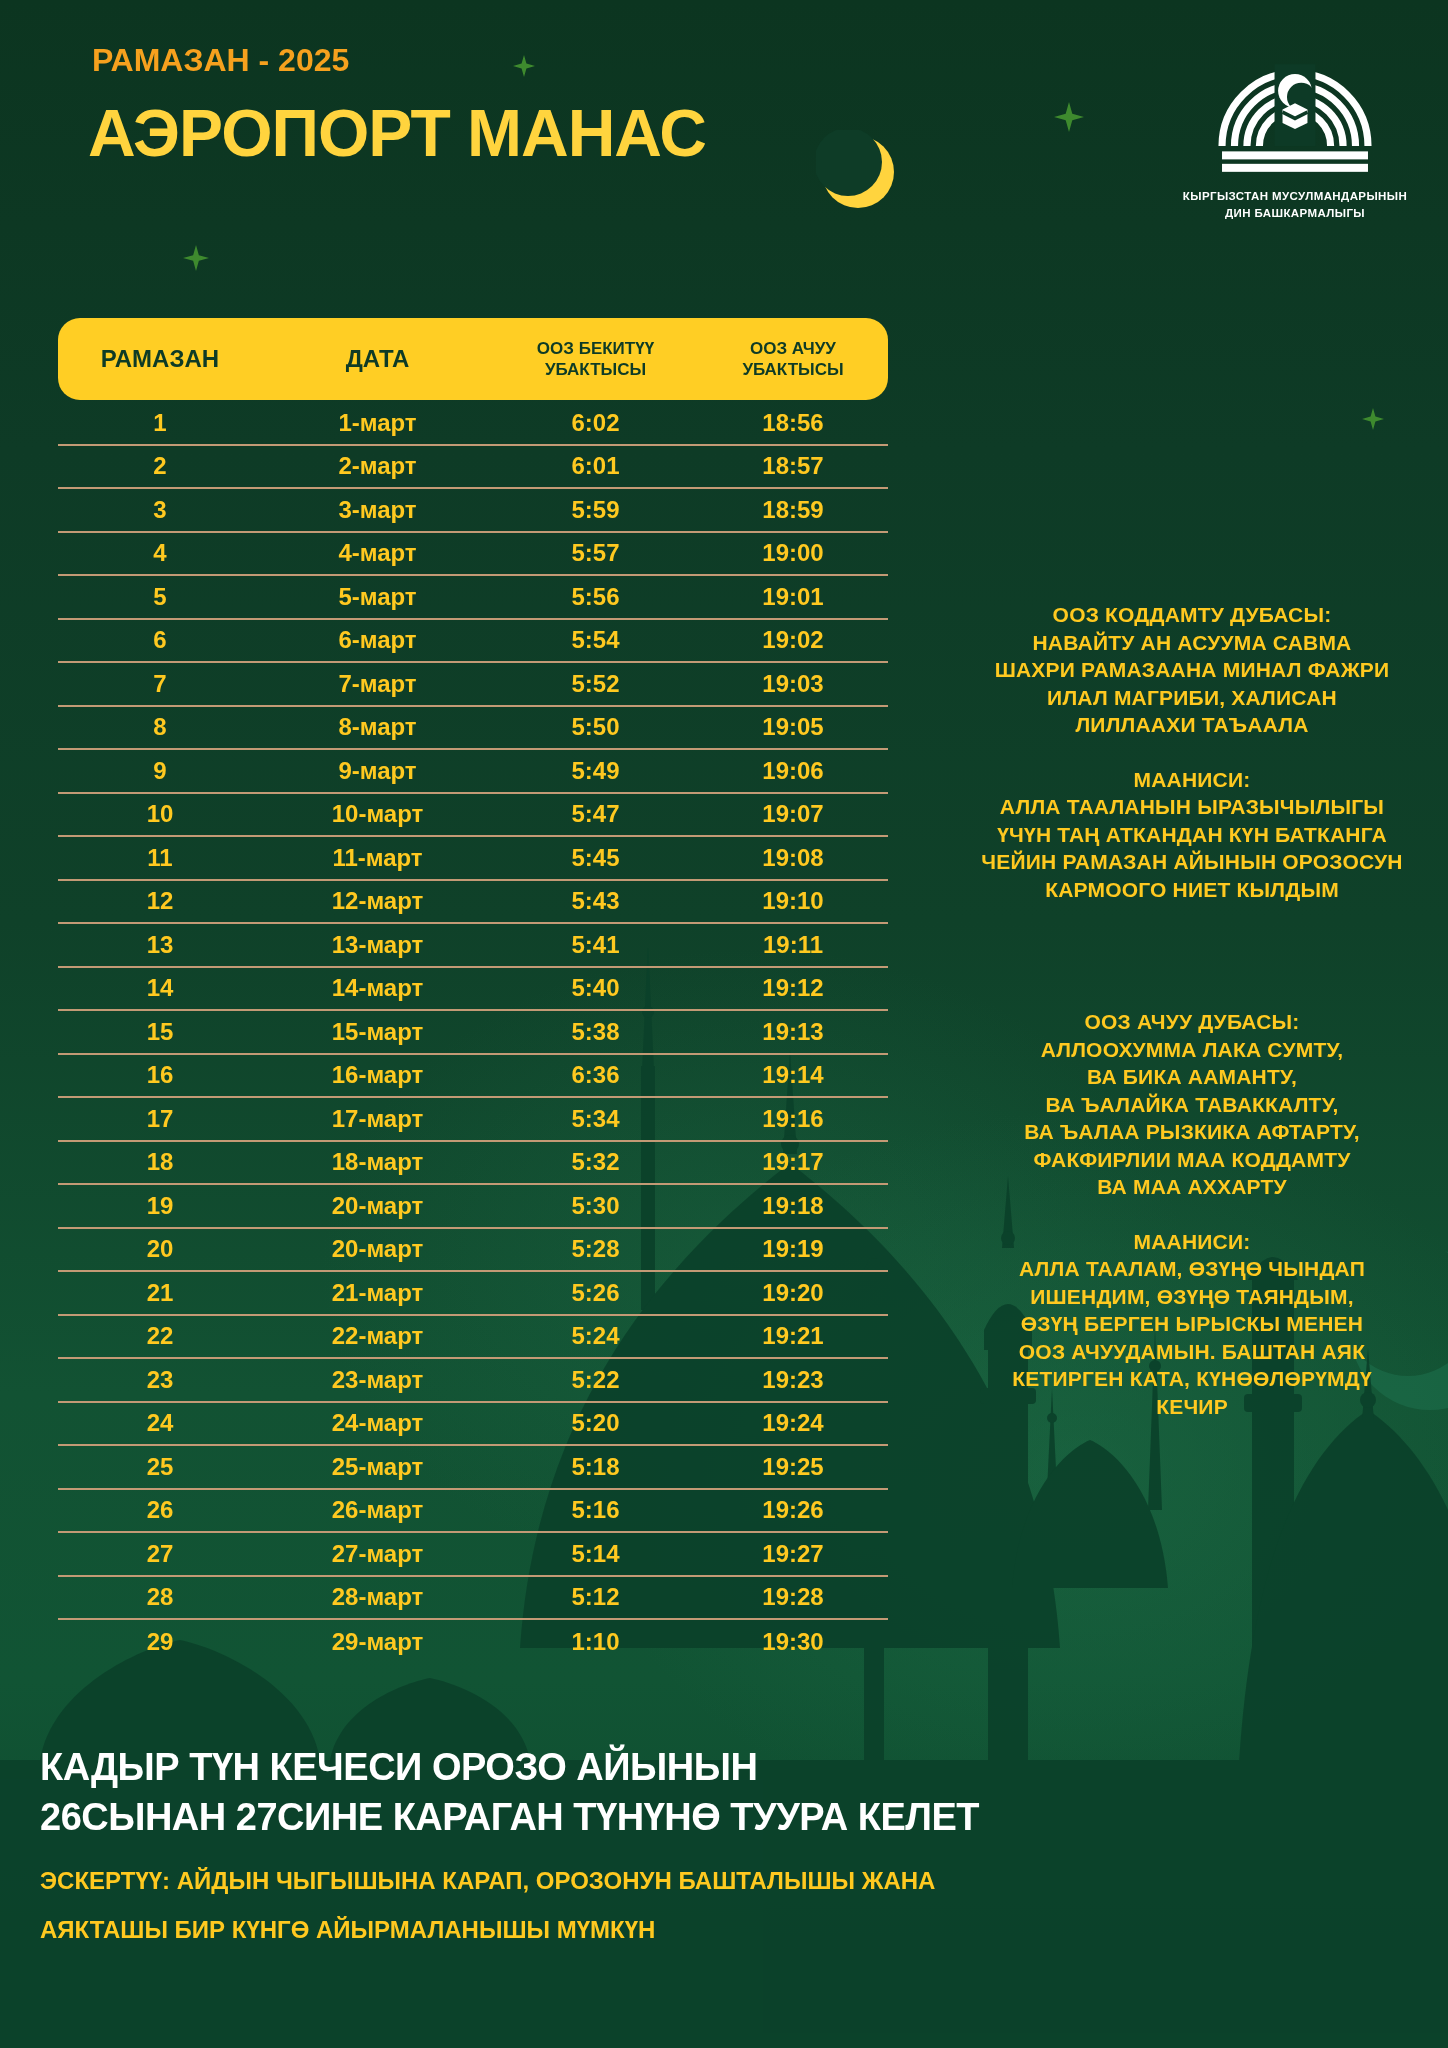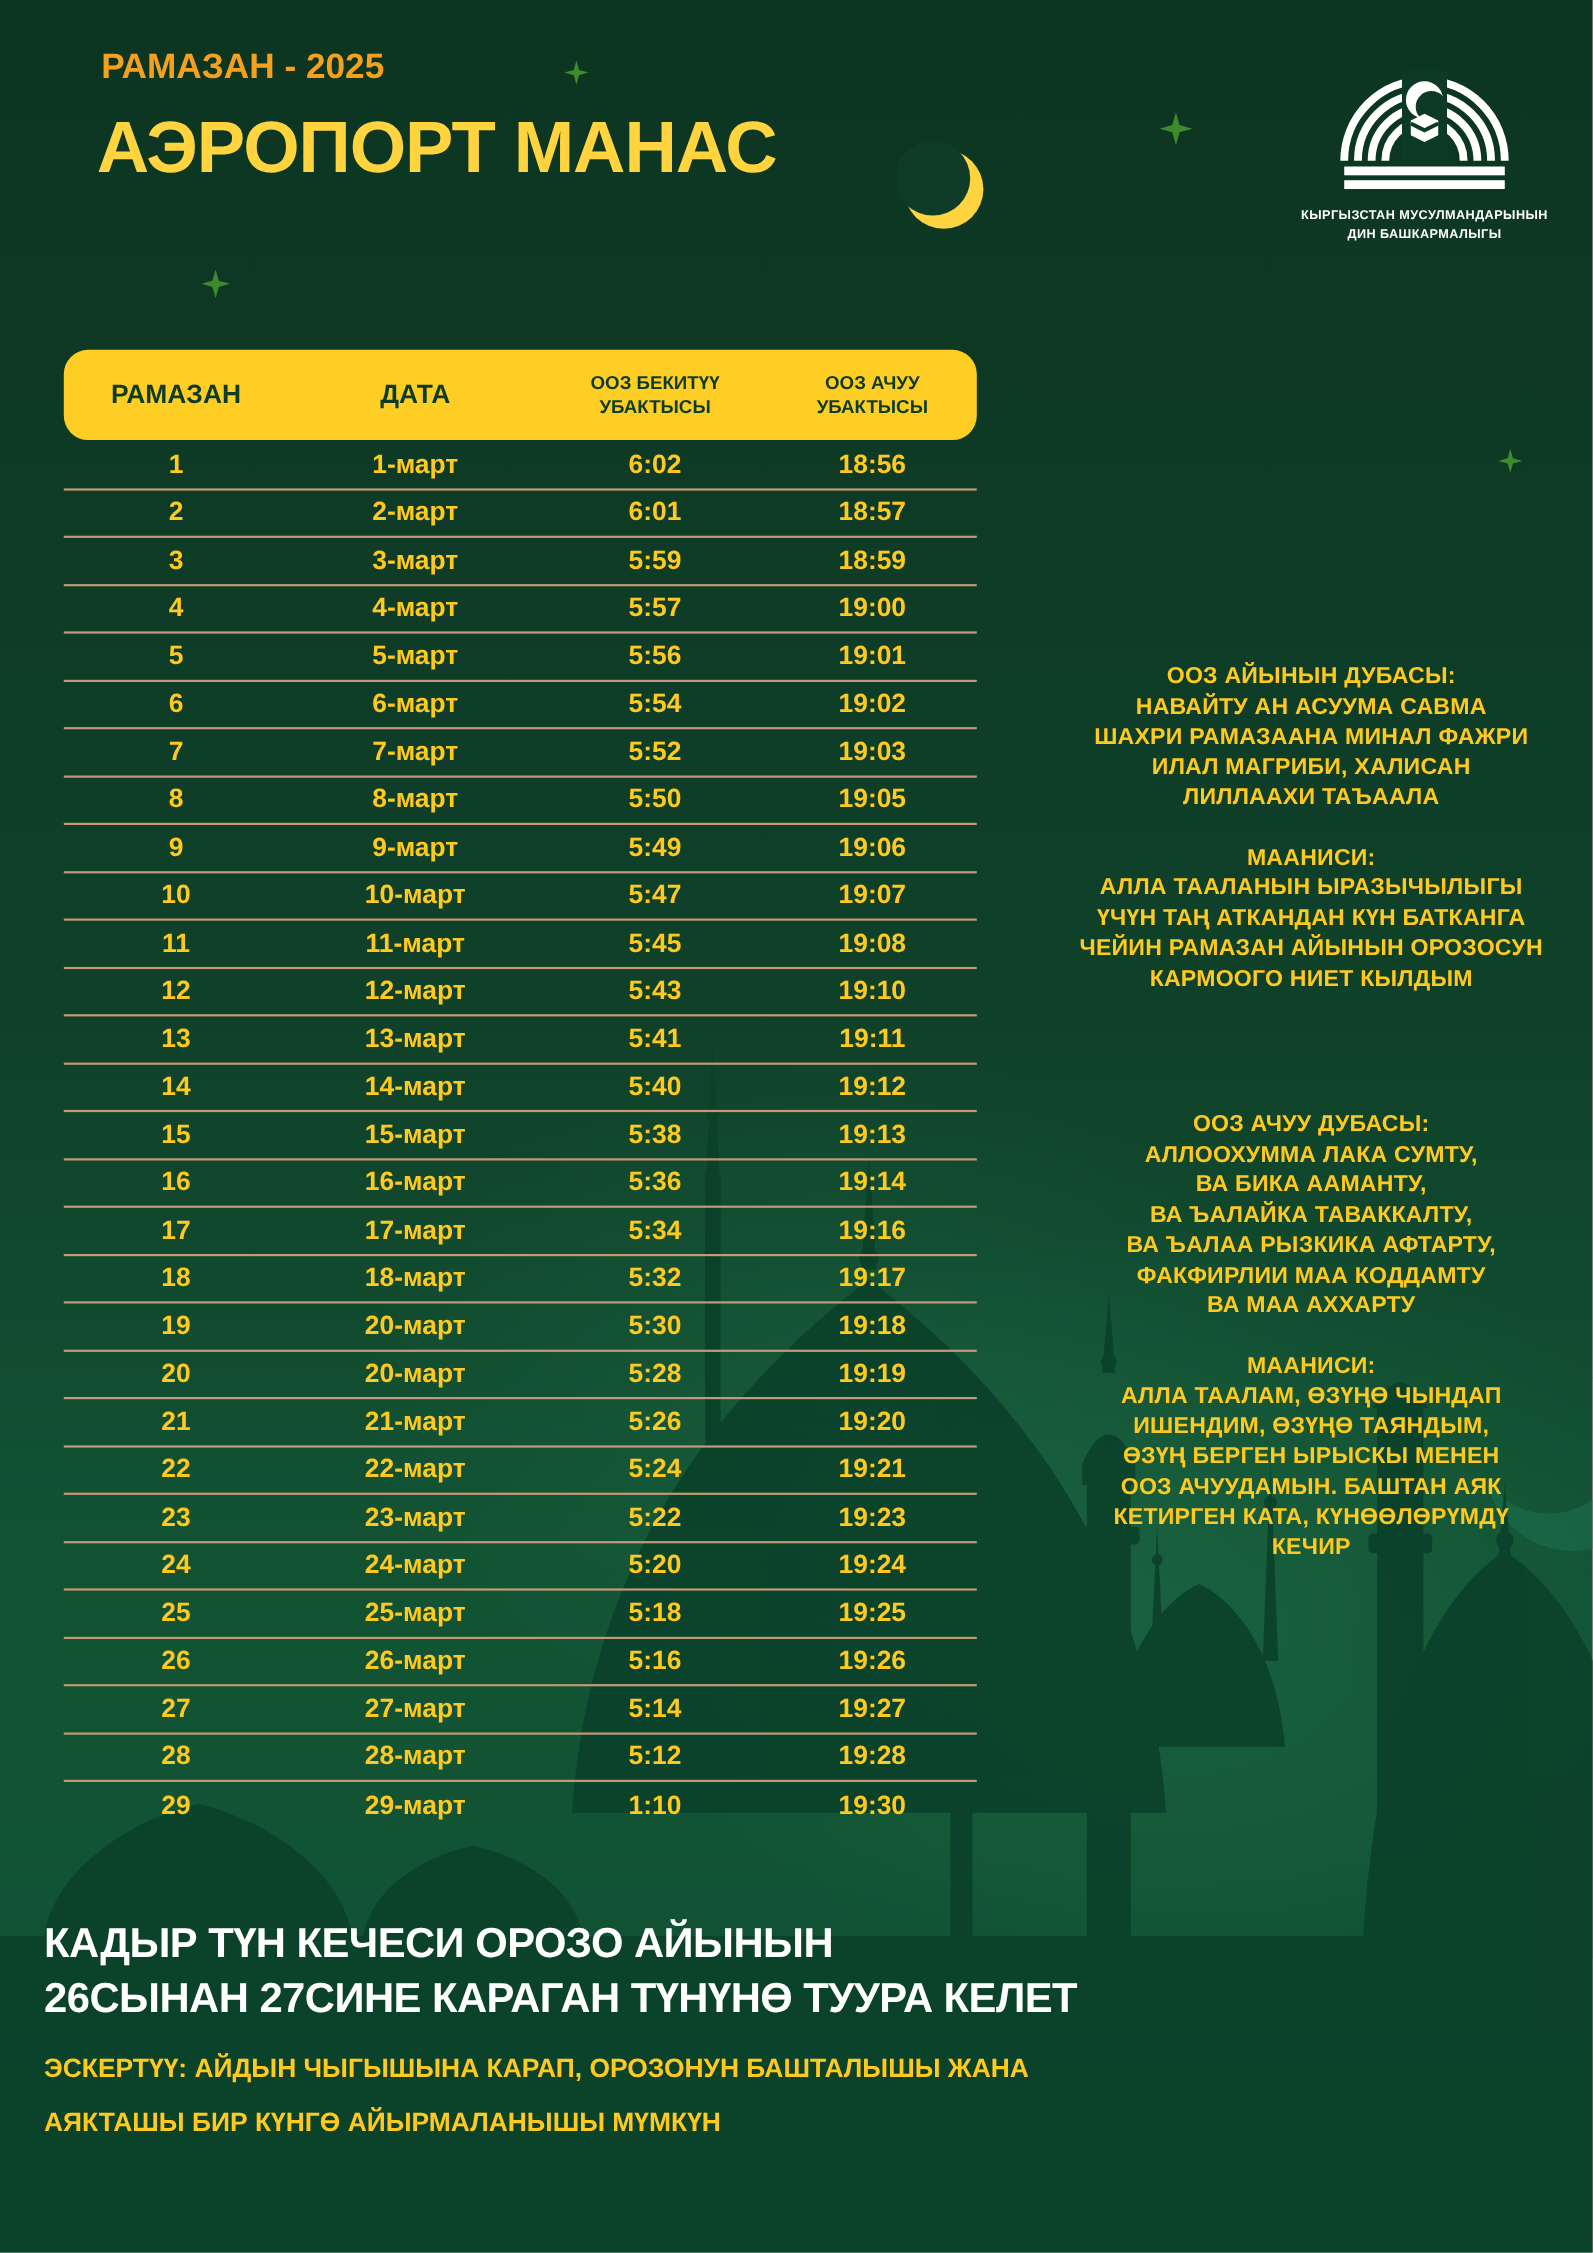--- a/index.html
+++ b/index.html
@@ -230,21 +230,21 @@
       </div>
       <div class="trow">
         <div class="tcell">15</div>
         <div class="tcell">15-март</div>
         <div class="tcell">5:38</div>
         <div class="tcell">19:13</div>
       </div>
       <div class="trow">
         <div class="tcell">16</div>
         <div class="tcell">16-март</div>
-        <div class="tcell">5:36</div>
+        <div class="tcell">6:36</div>
         <div class="tcell">19:14</div>
       </div>
       <div class="trow">
         <div class="tcell">17</div>
         <div class="tcell">17-март</div>
         <div class="tcell">5:34</div>
         <div class="tcell">19:16</div>
       </div>
       <div class="trow">
         <div class="tcell">18</div>
@@ -314,21 +314,21 @@
       </div>
       <div class="trow">
         <div class="tcell">29</div>
         <div class="tcell">29-март</div>
         <div class="tcell">1:10</div>
         <div class="tcell">19:30</div>
       </div>
     </div>
 
   <div class="dua dua-1">
-    <div>ООЗ АЙЫНЫН ДУБАСЫ:</div>
+    <div>ООЗ КОДДАМТУ ДУБАСЫ:</div>
     <div>
         <div>НАВАЙТУ АН АСУУМА САВМА</div>
         <div>ШАХРИ РАМАЗААНА МИНАЛ ФАЖРИ</div>
         <div>ИЛАЛ МАГРИБИ, ХАЛИСАН</div>
         <div>ЛИЛЛААХИ ТАЪААЛА</div>
       </div>
     <div class="meaning-title">МААНИСИ:</div>
     <div>
         <div>АЛЛА ТААЛАНЫН ЫРАЗЫЧЫЛЫГЫ</div>
         <div>ҮЧҮН ТАҢ АТКАНДАН КҮН БАТКАНГА</div>

